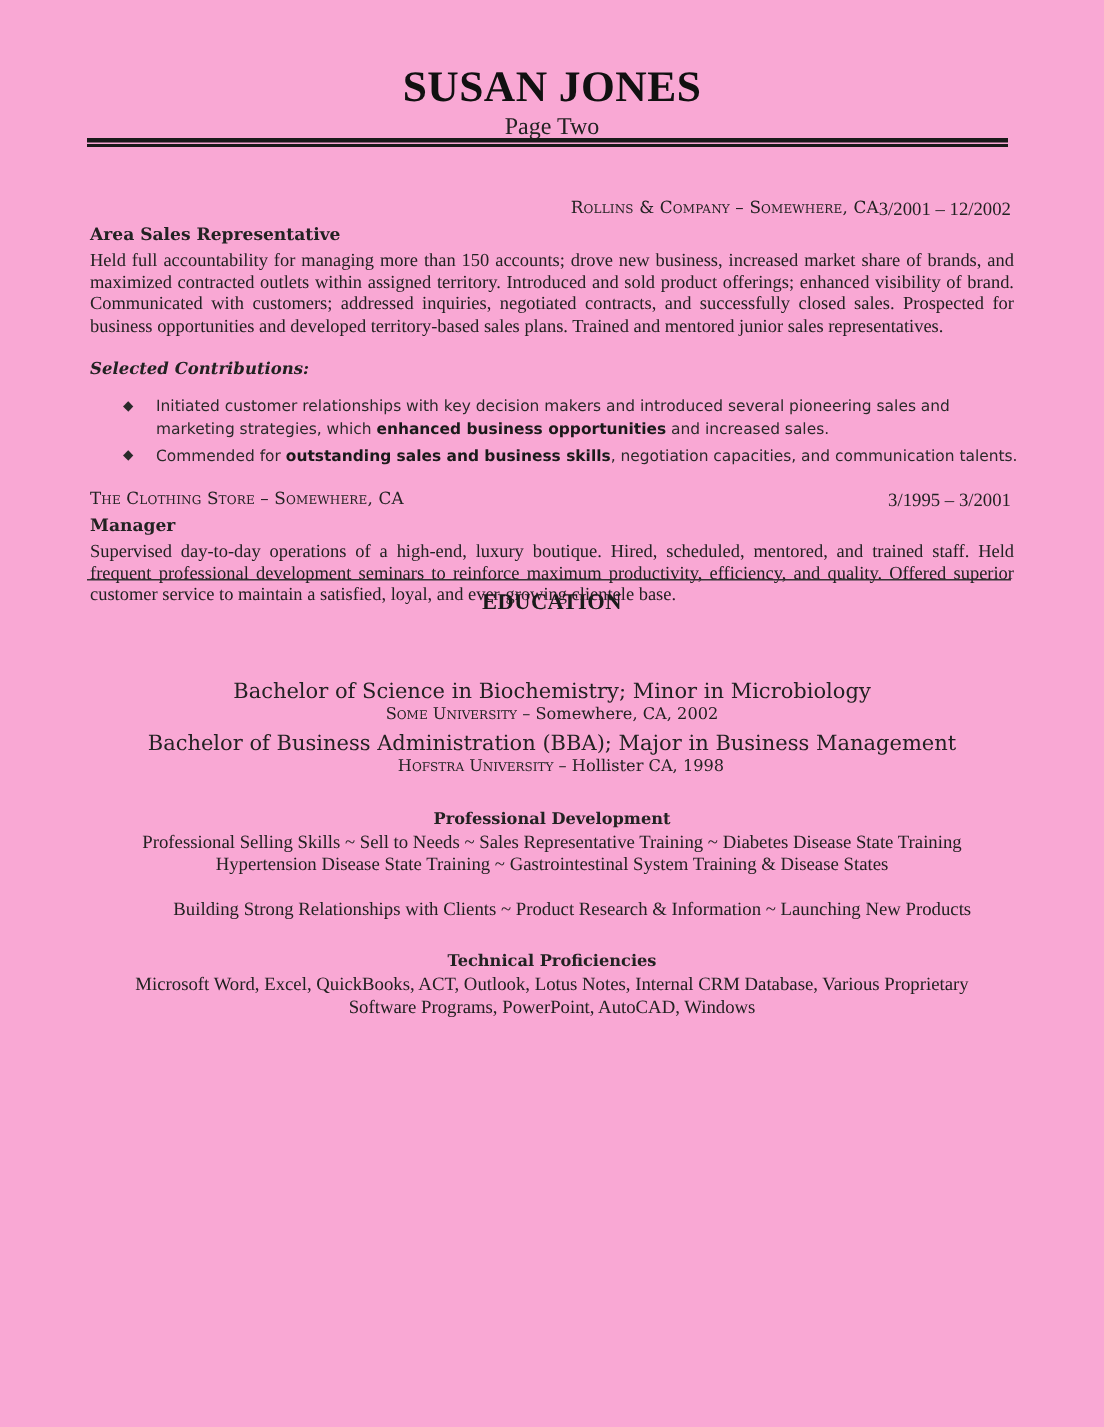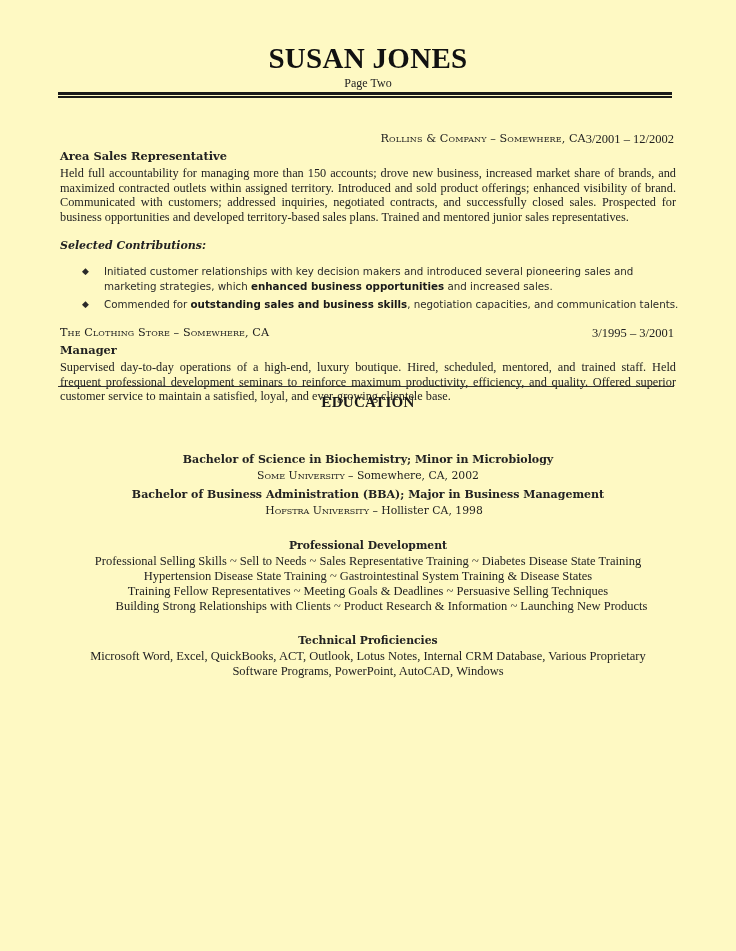--- a/index.html
+++ b/index.html
@@ -12,40 +12,40 @@
       height: 951px;
       position: relative;
       overflow: hidden;
       font-family: "DejaVu Serif", "Liberation Serif", serif;
       color: #1a1a1a;
     }
     .page {
       position: absolute;
       left: 0; top: 0;
       width: 736px; height: 951px;
-      background: #fef9c3;
+      background: #f9a8d4;
     }
     .name {
       position: absolute;
       top: 42px;
       left: 0; right: 0;
       text-align: center;
       font-family: "Liberation Serif", serif;
       font-size: 29px;
       font-weight: bold;
       letter-spacing: 0.3px;
       color: #111;
     }
     .subtitle {
       position: absolute;
       top: 76px;
       left: 0; right: 0;
       text-align: center;
       font-family: "Liberation Serif", serif;
-      font-size: 12px;
+      font-size: 16px;
       color: #222;
     }
     .rule-double {
       position: absolute;
       left: 58px;
       width: 614px;
       top: 92px;
       height: 6px;
       border-top: 3px solid #1a1a1a;
       border-bottom: 2px solid #1a1a1a;
@@ -139,22 +139,22 @@
       color: #1a1a1a;
     }
     .center {
       position: absolute;
       left: 0; right: 0;
       text-align: center;
       color: #222;
     }
     .degree {
       font-family: "DejaVu Serif", serif;
-      font-size: 11px;
-      font-weight: bold;
+      font-size: 14px;
+      font-weight: normal;
     }
     .school {
       font-family: "DejaVu Serif", serif;
       font-size: 10.8px;
     }
     .school .sc { font-variant: small-caps; }
     .subhead {
       font-family: "DejaVu Serif", serif;
       font-size: 10.8px;
       font-weight: bold;
@@ -209,20 +209,19 @@
   </div>
 
   <div class="center degree" style="top:488px;">Bachelor of Business Administration (BBA); Major in Business Management</div>
   <div class="center school" style="top:504px;margin-left:12px;">
     <span class="sc">Hofstra University</span><span> – Hollister CA, 1998</span>
   </div>
 
   <div class="center subhead" style="top:539px;">Professional Development</div>
   <div class="center plain-line" style="top:554px;">Professional Selling Skills  ~  Sell to Needs  ~  Sales Representative Training  ~  Diabetes Disease State Training</div>
   <div class="center plain-line" style="top:569px;">Hypertension Disease State Training  ~  Gastrointestinal System Training &amp; Disease States</div>
-  <div class="center plain-line" style="top:584px;">Training Fellow Representatives  ~  Meeting Goals &amp; Deadlines  ~  Persuasive Selling Techniques</div>
   <div class="center plain-line" style="top:599px;padding-left:27px;">Building Strong Relationships with Clients  ~  Product Research &amp; Information  ~  Launching New Products</div>
 
   <div class="center subhead" style="top:634px;">Technical Proficiencies</div>
   <div class="center plain-line" style="top:649px;">Microsoft Word, Excel, QuickBooks, ACT, Outlook, Lotus Notes, Internal CRM Database, Various Proprietary</div>
   <div class="center plain-line" style="top:664px;">Software Programs, PowerPoint, AutoCAD, Windows</div>
 
 </div>
 
 </body></html>

